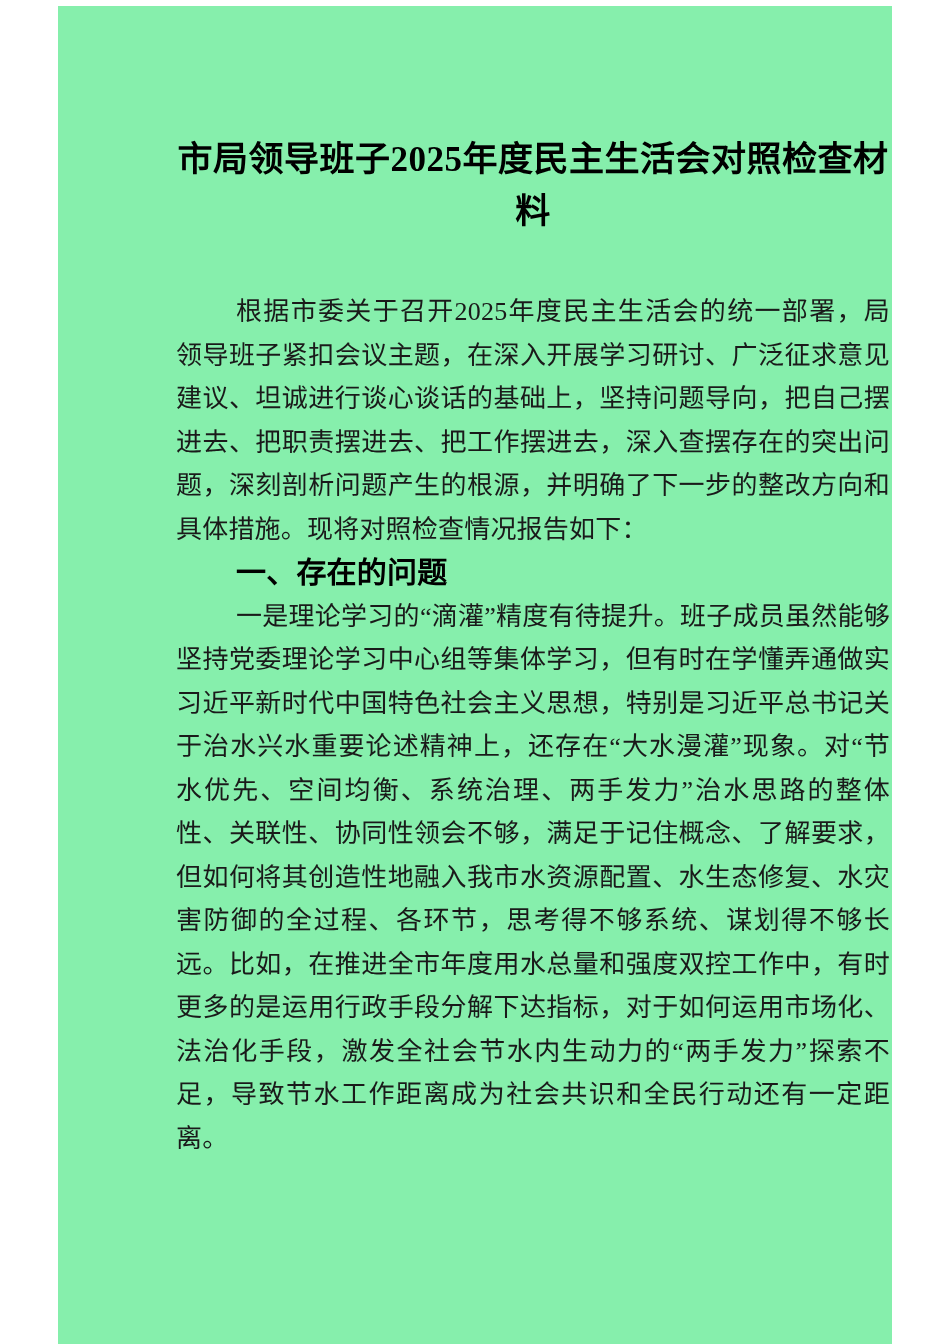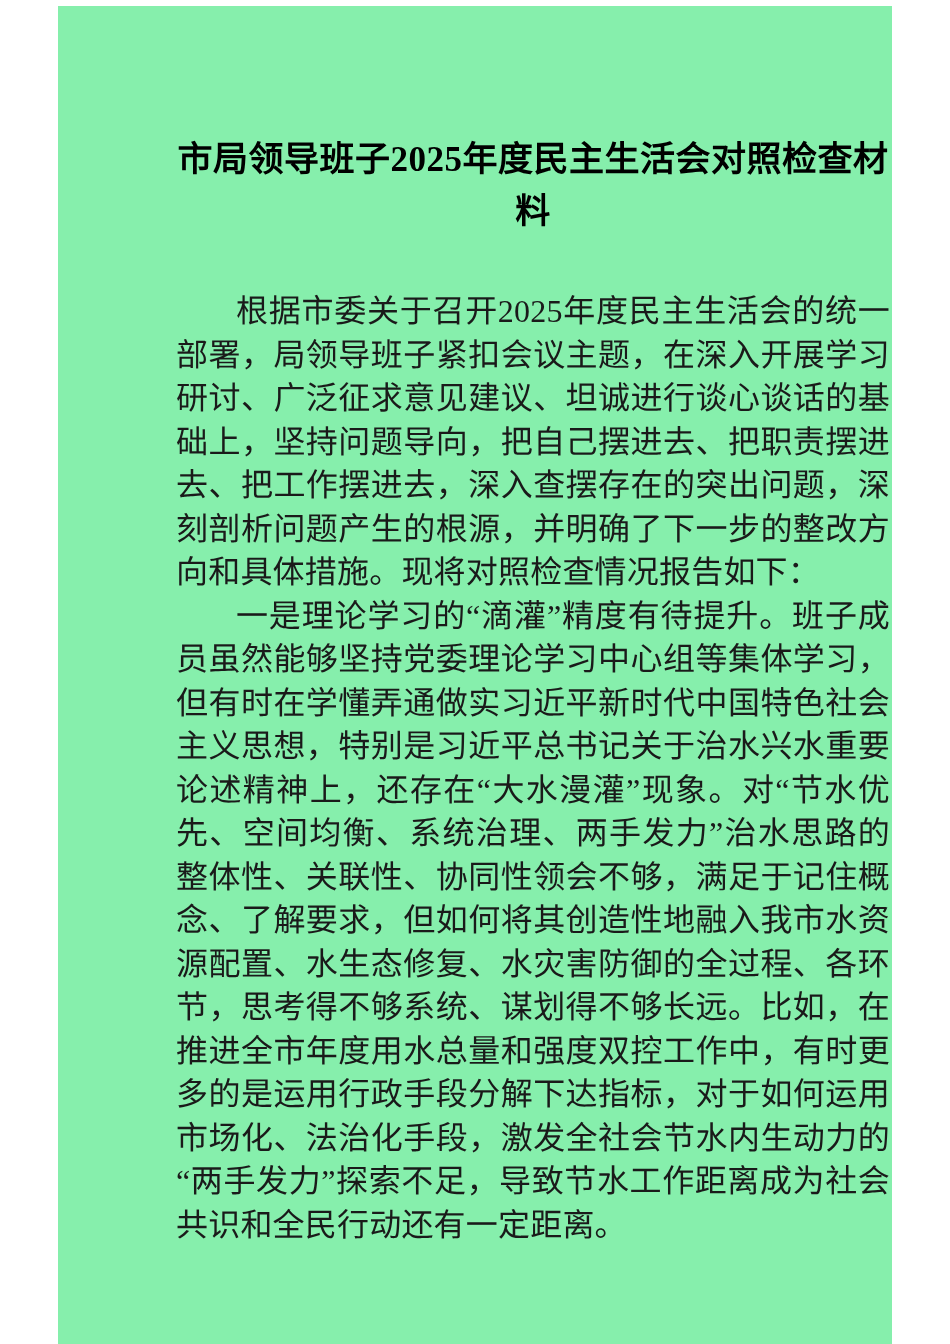--- a/index.html
+++ b/index.html
@@ -38,21 +38,21 @@
     text-align: center;
     color: #000000;
     letter-spacing: 0.5px;
     text-rendering: optimizeLegibility;
   }
 
   
   .para {
     margin: 0;
     font-family: "Liberation Serif", "DejaVu Serif", serif;
-    font-size: 32px;
+    font-size: 26px;
     line-height: 43.5px;
     color: #1a1a1a;
     text-align: justify;
     text-justify: inter-character;
     text-indent: 60px;
     letter-spacing: 0.2px;
   }
 
   .para.first-body {
     margin-top: 52px;
@@ -87,18 +87,19 @@
 </head>
 <body style="background: rgb(255, 255, 255);">
 
 <div class="page">
   <div class="content">
 
     <h1 class="doc-title" id="title-el">市局领导班子2025年度民主生活会对照检查材料</h1>
 
     <p class="para first-body">根据市委关于召开2025年度民主生活会的统一部署，局领导班子紧扣会议主题，在深入开展学习研讨、广泛征求意见建议、坦诚进行谈心谈话的基础上，坚持问题导向，把自己摆进去、把职责摆进去、把工作摆进去，深入查摆存在的突出问题，深刻剖析问题产生的根源，并明确了下一步的整改方向和具体措施。现将对照检查情况报告如下：</p>
 
+    <h2 class="h1-cn">一、存在的问题</h2>
 
 
     <p class="para">一是理论学习的“滴灌”精度有待提升。班子成员虽然能够坚持党委理论学习中心组等集体学习，但有时在学懂弄通做实习近平新时代中国特色社会主义思想，特别是习近平总书记关于治水兴水重要论述精神上，还存在“大水漫灌”现象。对“节水优先、空间均衡、系统治理、两手发力”治水思路的整体性、关联性、协同性领会不够，满足于记住概念、了解要求，但如何将其创造性地融入我市水资源配置、水生态修复、水灾害防御的全过程、各环节，思考得不够系统、谋划得不够长远。比如，在推进全市年度用水总量和强度双控工作中，有时更多的是运用行政手段分解下达指标，对于如何运用市场化、法治化手段，激发全社会节水内生动力的“两手发力”探索不足，导致节水工作距离成为社会共识和全民行动还有一定距离。</p>
 
   </div>
 </div>
 
 </body></html>

